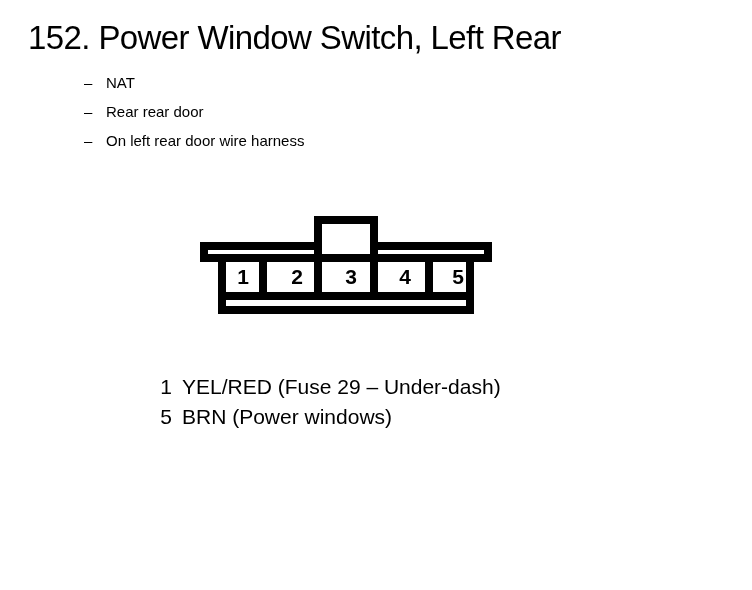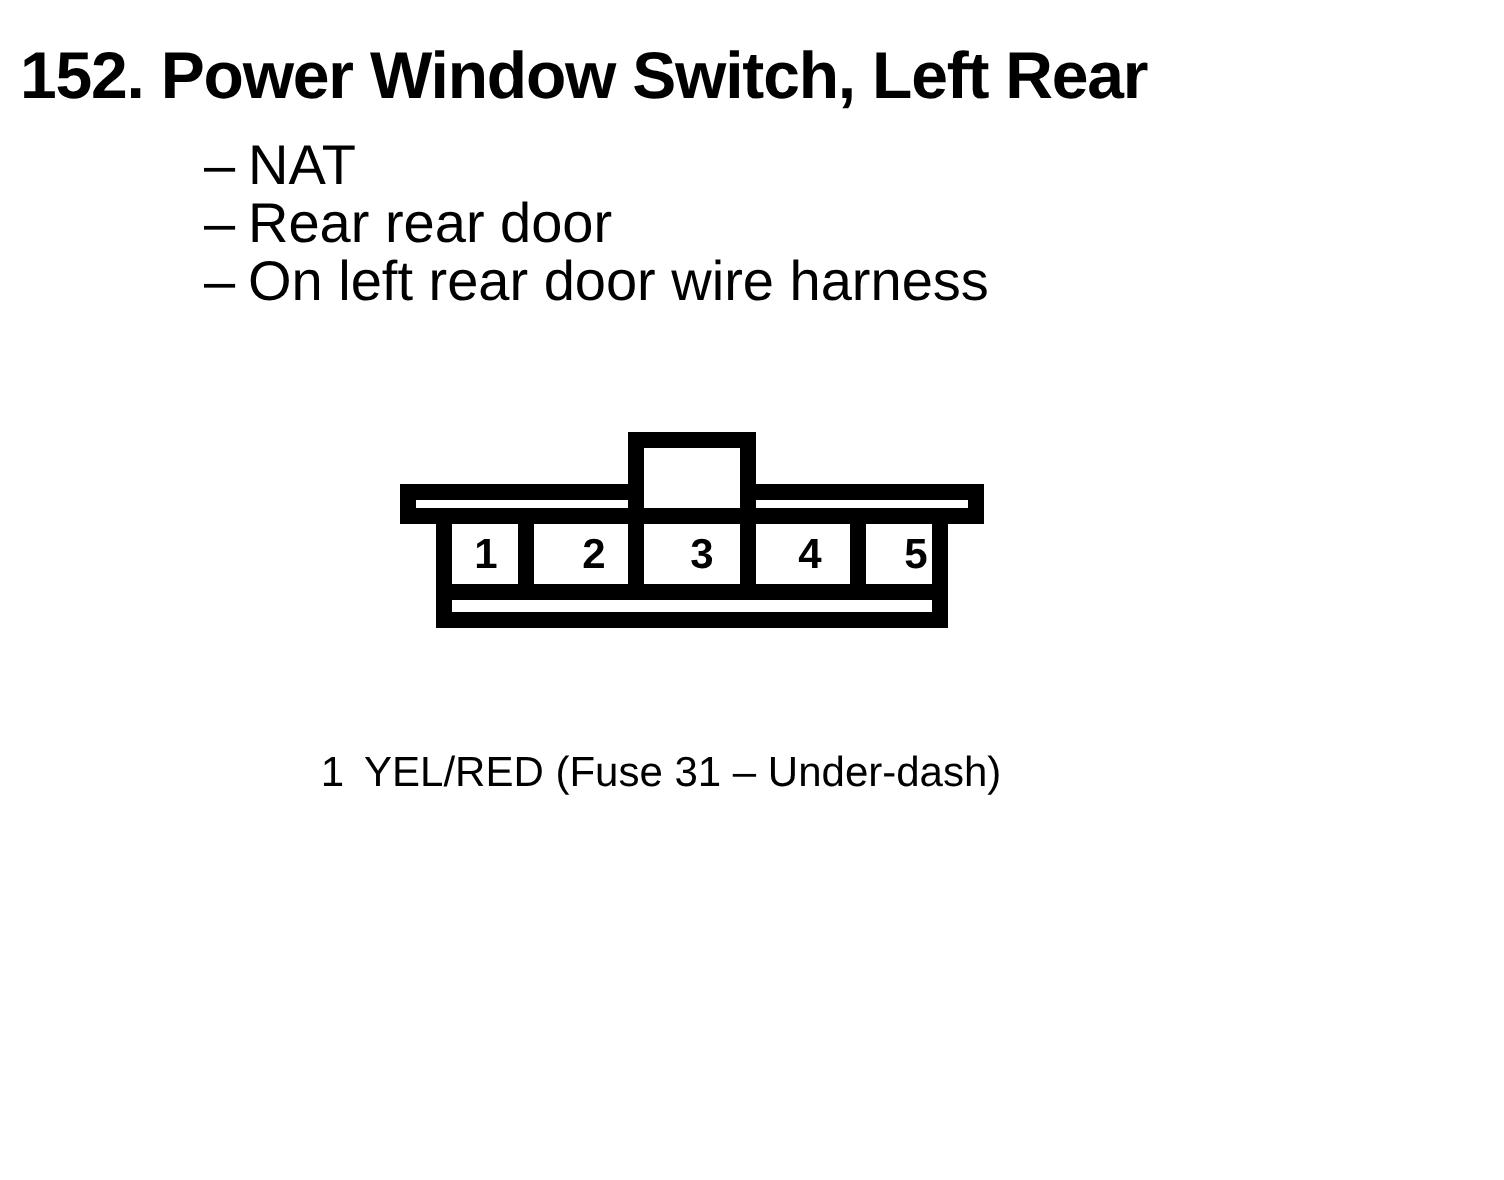--- a/index.html
+++ b/index.html
@@ -11,34 +11,34 @@
     width: 752px;
     height: 590px;
     position: relative;
     font-family: "Liberation Sans", sans-serif;
     color: #000000;
     overflow: hidden;
   }
 
   #page-title {
     position: absolute;
-    left: 10px;
+    left: 28px;
     top: 18px;
     font-size: 33px;
-    font-weight: bold;
+    font-weight: normal;
     letter-spacing: -0.6px;
     white-space: nowrap;
     line-height: 40px;
   }
 
   #attribute-list {
     position: absolute;
-    left: 102px;
+    left: 84px;
     top: 68px;
-    font-size: 28px;
+    font-size: 15px;
     line-height: 29px;
   }
   .attribute-row {
     white-space: nowrap;
   }
   .attribute-dash {
     display: inline-block;
     width: 22px;
   }
 
@@ -122,15 +122,18 @@
 
   <text class="pin-number-text" x="53" y="78" text-anchor="middle">1</text>
   <text class="pin-number-text" x="107" y="78" text-anchor="middle">2</text>
   <text class="pin-number-text" x="161" y="78" text-anchor="middle">3</text>
   <text class="pin-number-text" x="215" y="78" text-anchor="middle">4</text>
   <text class="pin-number-text" x="268" y="78" text-anchor="middle">5</text>
 </svg>
 
 <div id="wire-list">
   <div class="wire-row">
-    <span class="wire-pin">1</span><span class="wire-desc">YEL/RED (Fuse 31 – Under-dash)</span>
+    <span class="wire-pin">1</span><span class="wire-desc">YEL/RED (Fuse 29 – Under-dash)</span>
+  </div>
+  <div class="wire-row">
+    <span class="wire-pin">5</span><span class="wire-desc">BRN (Power windows)</span>
   </div>
 </div>
 
 </body></html>

